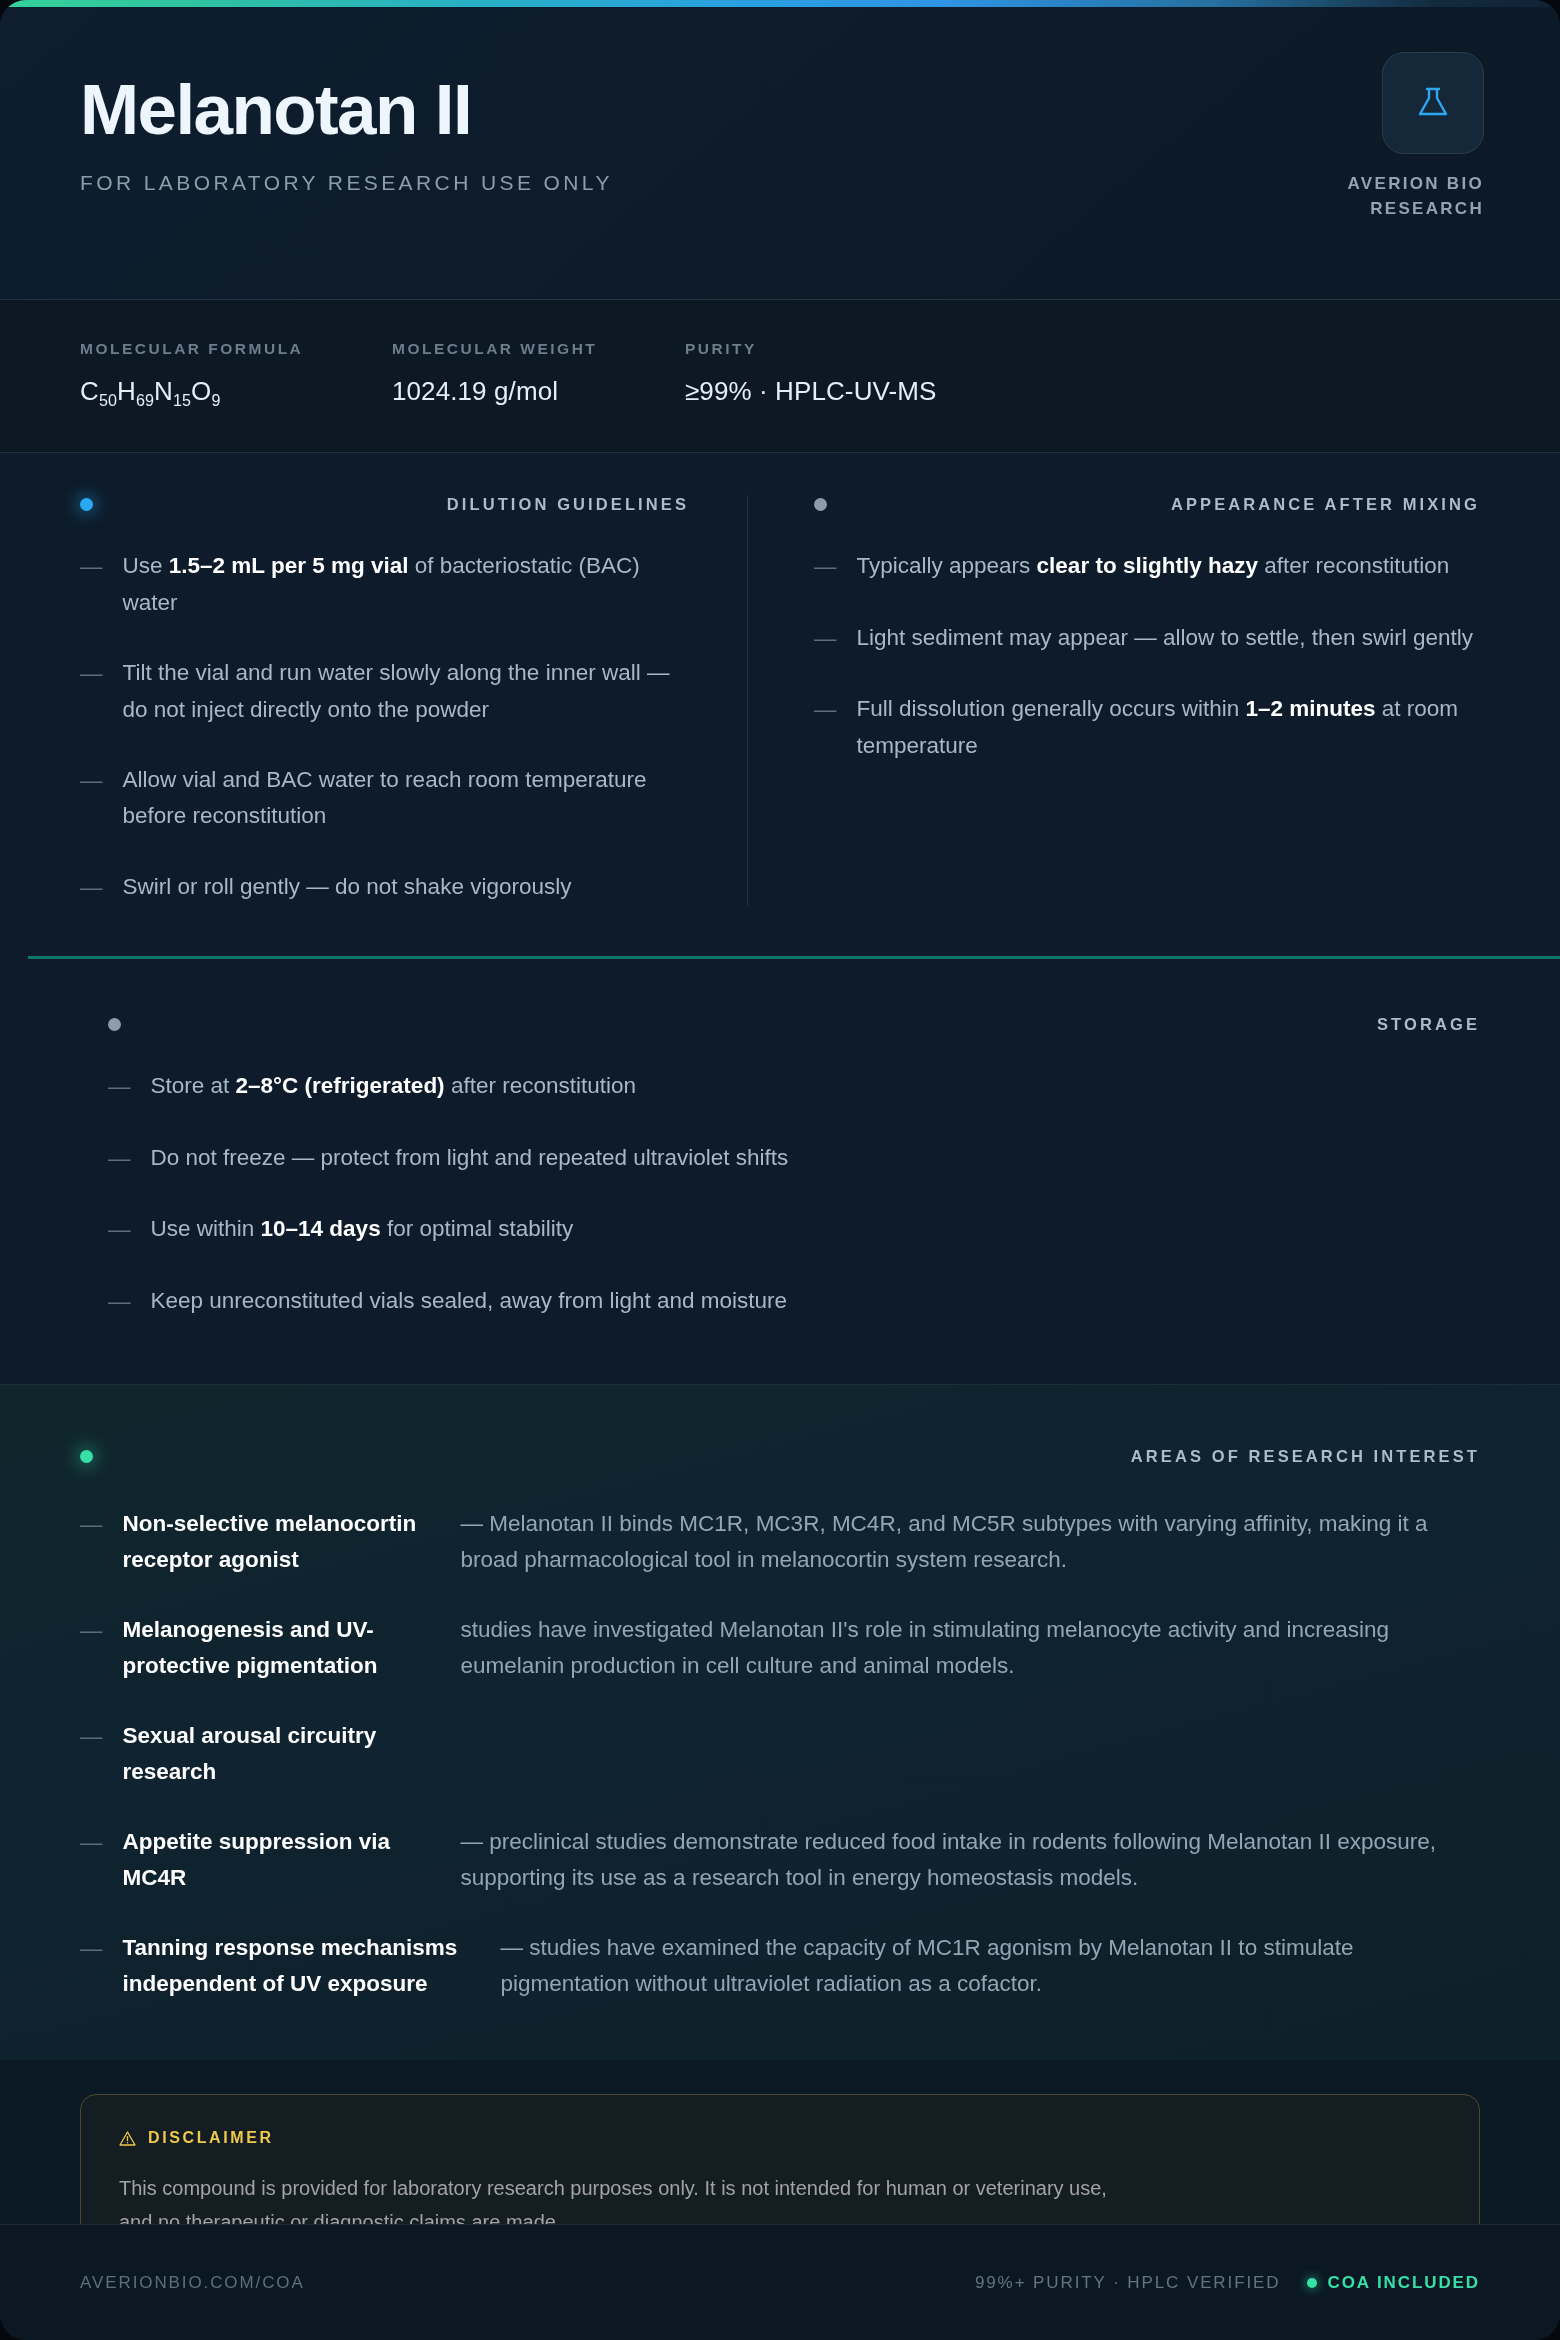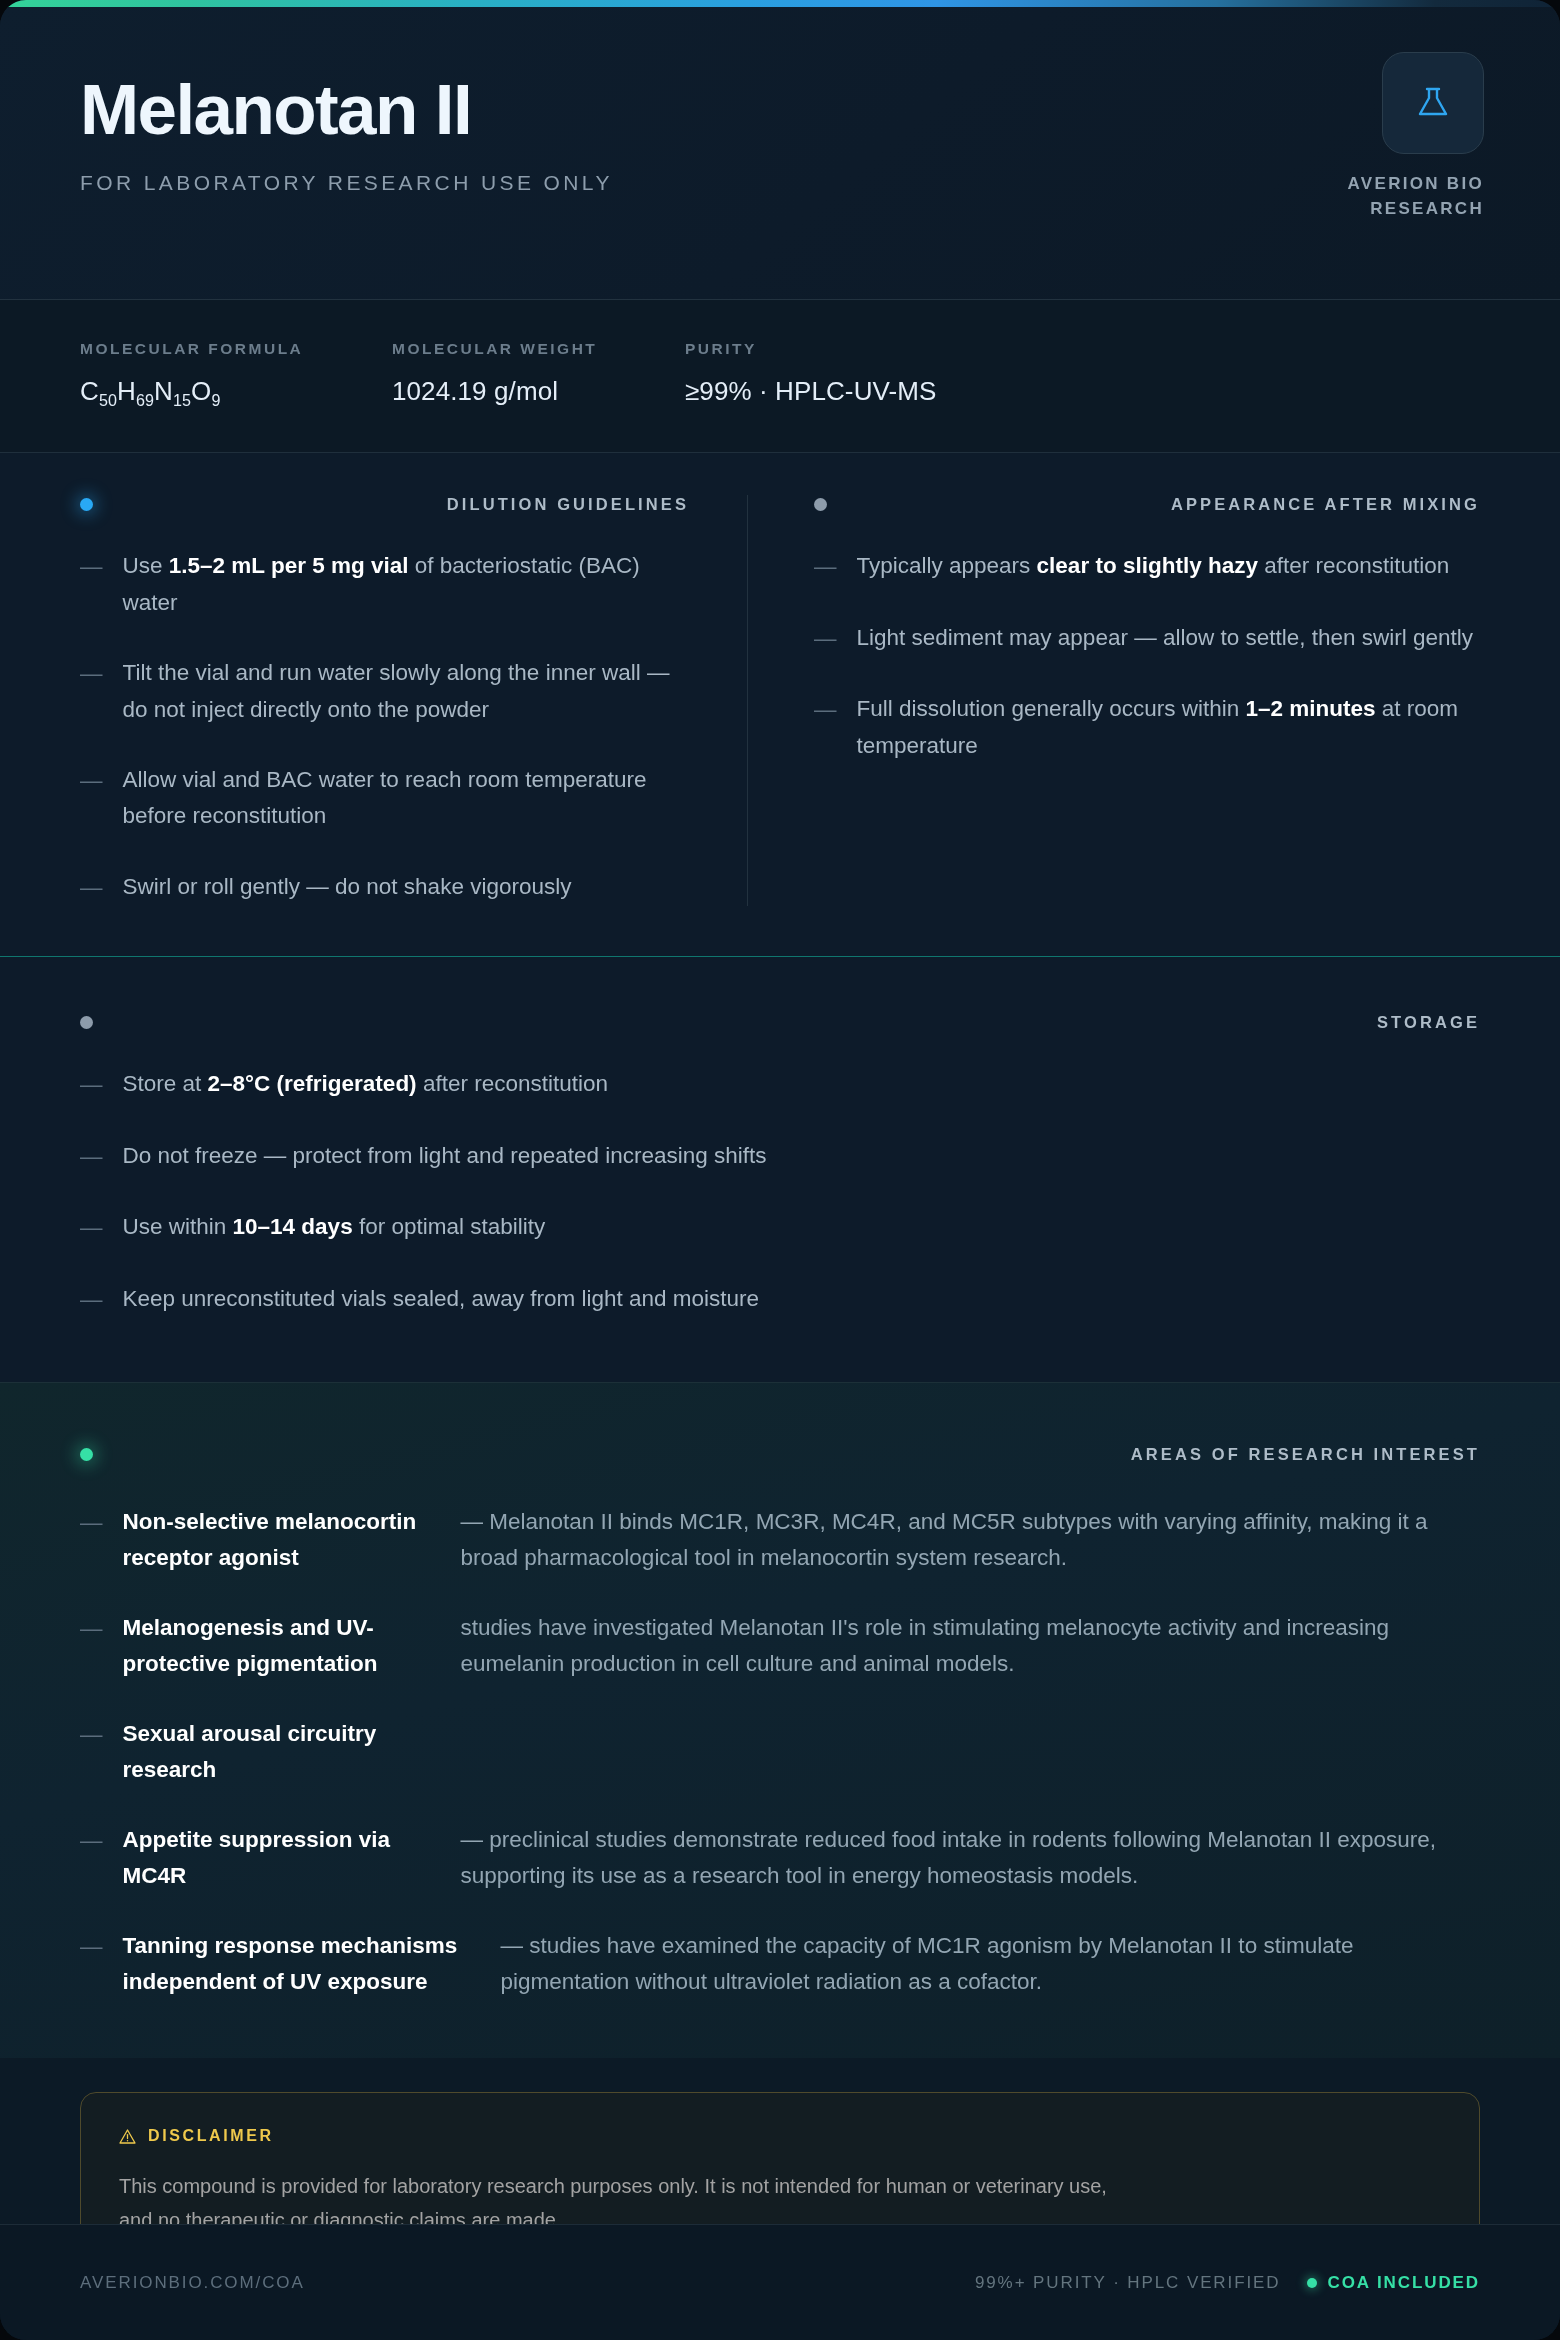--- a/index.html
+++ b/index.html
@@ -116,21 +116,22 @@
     width:668px; padding-right:58px;
     border-right:1px solid #22323f;
   }
   .col-right{
     flex:1; padding-left:66px;
   }
   
   .storage{
     padding:56px 80px 64px 80px;
     margin-top:50px;
-    border-top:1px solid #0f766e;
+    border-top:3px solid #0f766e;
+    margin-left:28px;
   }
   
   .research{
     padding:62px 80px 58px 80px;
     background:linear-gradient(165deg,#10262c 0%,#0f2330 40%,#0e2029 100%);
     border-top:1px solid #1c3038;
   }
   .r-list{ margin-top:40px; }
   .r-item{
     display:flex; gap:20px; margin-bottom:34px;
@@ -286,21 +287,21 @@
       <span class="dot grey"></span>
       <span class="sec-title">STORAGE</span>
     </div>
     <div class="bullets">
         <div class="bullet">
           <span class="dash">—</span>
           <span class="btext">Store at <b>2–8°C (refrigerated)</b> after reconstitution</span>
         </div>
         <div class="bullet">
           <span class="dash">—</span>
-          <span class="btext">Do not freeze — protect from light and repeated increasing shifts</span>
+          <span class="btext">Do not freeze — protect from light and repeated ultraviolet shifts</span>
         </div>
         <div class="bullet">
           <span class="dash">—</span>
           <span class="btext">Use within <b>10–14 days</b> for optimal stability</span>
         </div>
         <div class="bullet">
           <span class="dash">—</span>
           <span class="btext">Keep unreconstituted vials sealed, away from light and moisture</span>
         </div>
       </div>

